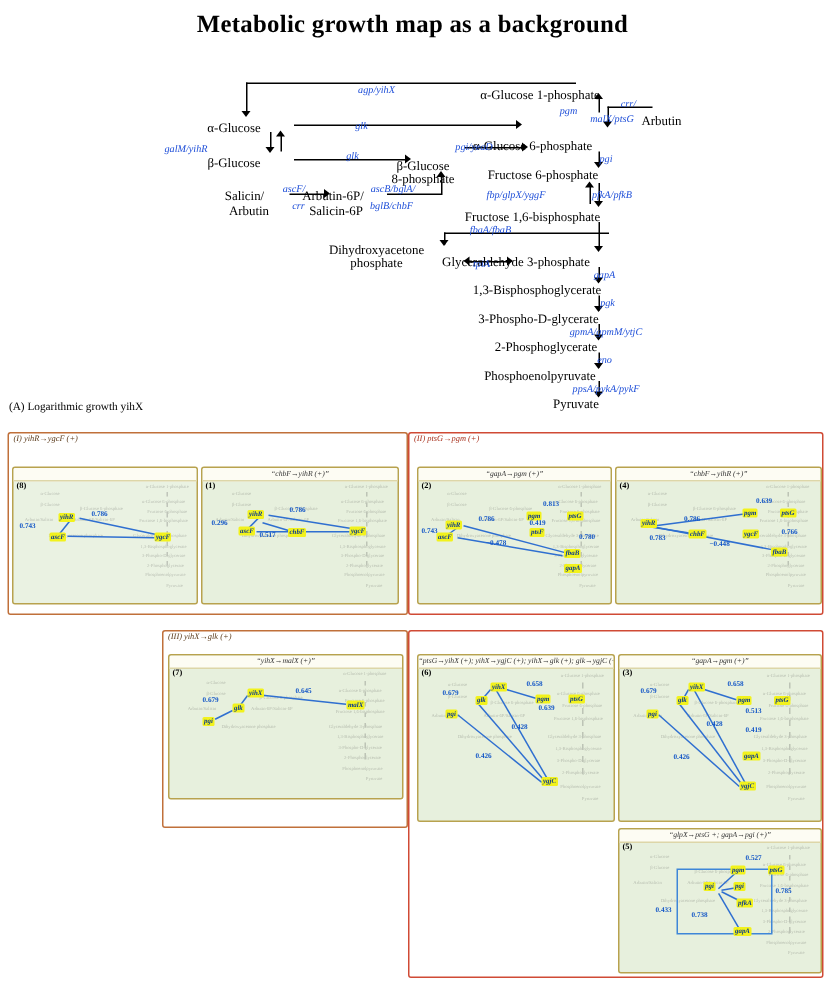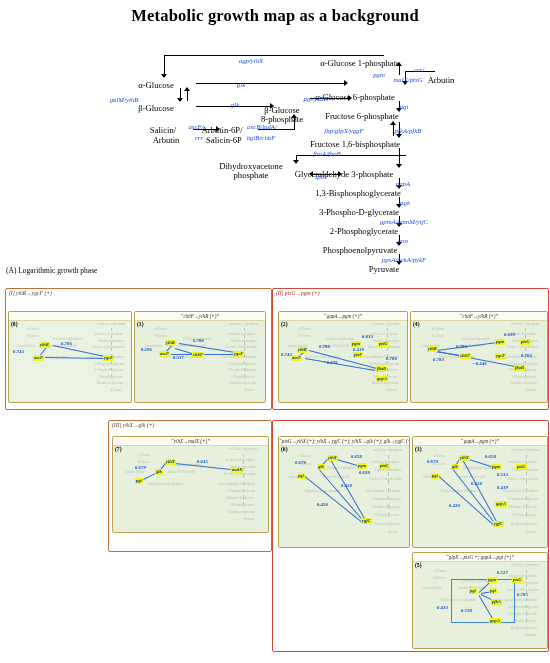--- a/index.html
+++ b/index.html
@@ -200,21 +200,21 @@
     <div class="gene" style="left: 327px; top: 124px; transform: translate(-50%, 0px);">fbaA/fbaB</div>
     <div class="gene" style="left: 321px; top: 147px; transform: translate(-50%, 0px);">tpiA</div>
     <div class="gene" style="left: 403px; top: 154px; transform: translate(-50%, 0px);">gapA</div>
     <div class="gene" style="left: 405px; top: 173px; transform: translate(-50%, 0px);">pgk</div>
     <div class="gene" style="left: 404px; top: 192px; transform: translate(-50%, 0px);">gpmA/gpmM/ytjC</div>
     <div class="gene" style="left: 403px; top: 211px; transform: translate(-50%, 0px);">eno</div>
     <div class="gene" style="left: 404px; top: 230px; transform: translate(-50%, 0px);">ppsA/pykA/pykF</div>
   </div>
 
 <div id="panelA">
-  <div id="panelA-label">(A) Logarithmic growth phase</div>
+  <div id="panelA-label">(A) Logarithmic growth yihX</div>
 <div class="group" style="left: 5px; top: 22px; width: 265px; height: 120px;">
       <div class="group-title">(I) yihR→ygcF (+)</div>
     </div>
     <div class="group red" style="left: 272px; top: 22px; width: 275px; height: 120px;">
       <div class="group-title">(II) ptsG→pgm (+)</div>
     </div>
     <div class="group" style="left: 108px; top: 154px; width: 162px; height: 130px;">
       <div class="group-title">(III) yihX→glk (+)</div>
     </div>
     <div class="group red" style="left: 272px; top: 154px; width: 275px; height: 230px;"></div>

